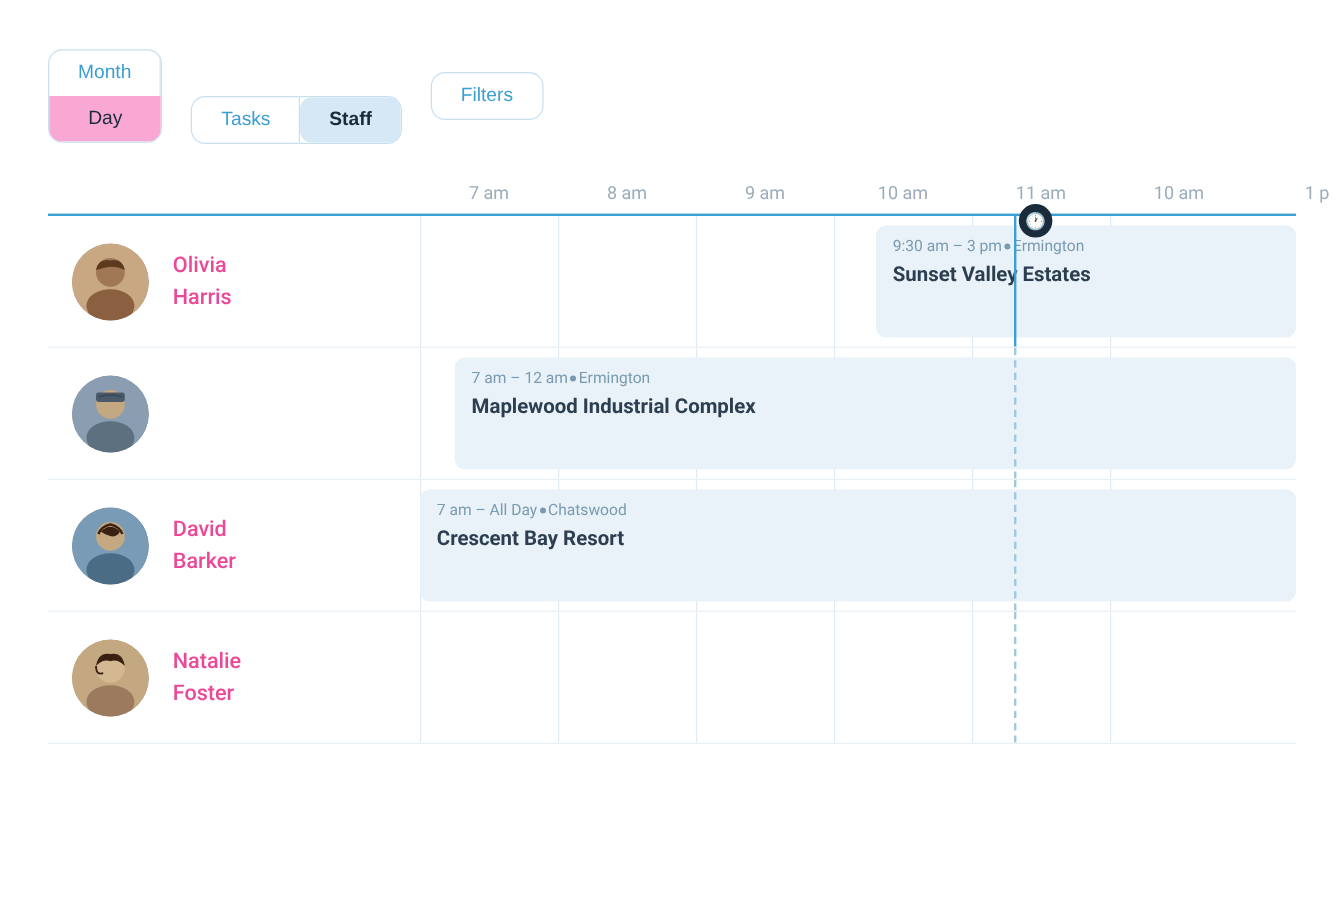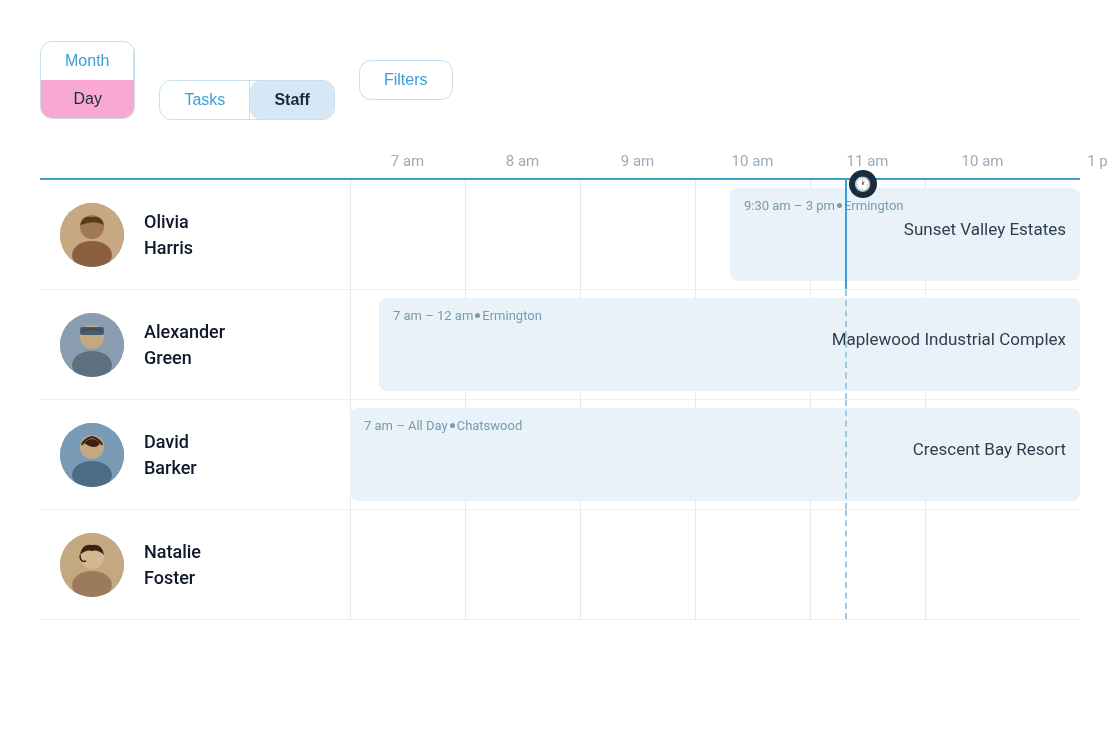--- a/index.html
+++ b/index.html
@@ -185,21 +185,21 @@
 
     
     .avatar-olivia { background: linear-gradient(135deg, #c8a882, #8b6555); }
     .avatar-alexander { background: linear-gradient(135deg, #8b9db0, #5c7080); }
     .avatar-david { background: linear-gradient(135deg, #7a9bb5, #4a6d85); }
     .avatar-natalie { background: linear-gradient(135deg, #c4a882, #9b7a5e); }
 
     .staff-name {
       font-size: 18px;
       font-weight: 500;
-      color: #0f172a;
+      color: #ec4899;
       line-height: 1.4;
     }
 
     .schedule-area {
       flex: 1;
       display: flex;
       position: relative;
       overflow: hidden;
     }
 
@@ -259,23 +259,22 @@
     .event-dot {
       width: 5px;
       height: 5px;
       border-radius: 50%;
       background: #7a9ab0;
       display: inline-block;
     }
 
     .event-title {
       font-size: 17px;
-      font-weight: 400;
+      font-weight: 700;
       color: #2c3e50;
-      text-align: right;
     }
 
     
     .time-line {
       position: absolute;
       top: 0;
       bottom: 0;
       width: 2px;
       background: #3b9fd4;
       left: 495px;
@@ -371,24 +370,20 @@
         <div class="staff-info">
           <div class="avatar avatar-alexander">
             <svg width="64" height="64" viewBox="0 0 64 64" xmlns="http://www.w3.org/2000/svg">
               <circle cx="32" cy="32" r="32" fill="#8b9db0"></circle>
               <circle cx="32" cy="24" r="12" fill="#c4a882"></circle>
               <ellipse cx="32" cy="52" rx="20" ry="14" fill="#5c7080"></ellipse>
               <rect x="20" y="14" width="24" height="8" rx="2" fill="#4a5a6a"></rect>
               <path d="M22 18 Q32 14 42 18" fill="none" stroke="#3a4a5a" stroke-width="1.5"></path>
             </svg>
           </div>
-          <div class="staff-name">
-            <span>Alexander</span><br>
-            <span>Green</span>
-          </div>
         </div>
         <div class="schedule-area">
           <div class="grid-lines">
             <div class="grid-line"></div>
             <div class="grid-line"></div>
             <div class="grid-line"></div>
             <div class="grid-line"></div>
             <div class="grid-line"></div>
             <div class="grid-line"></div>
           </div>

